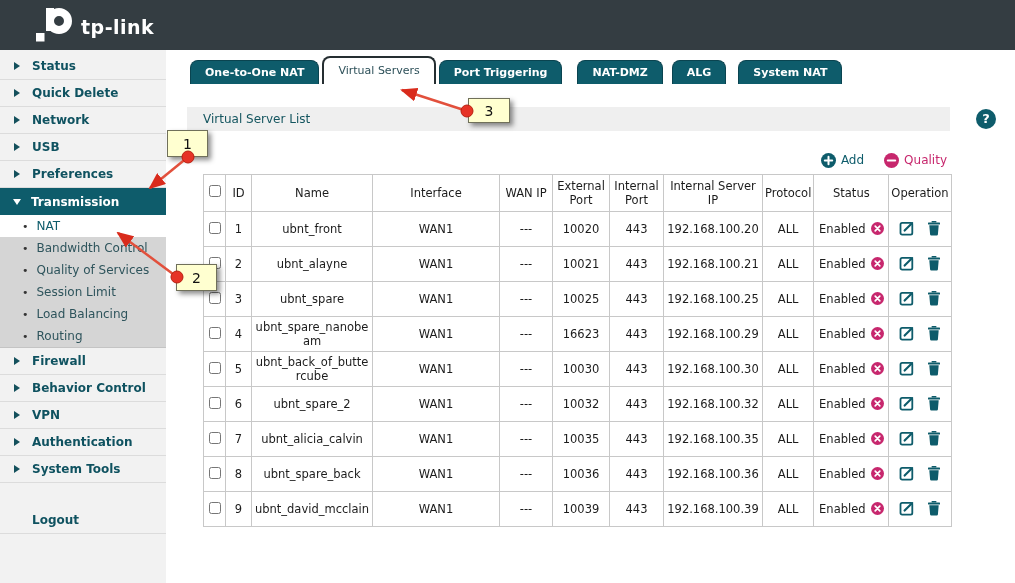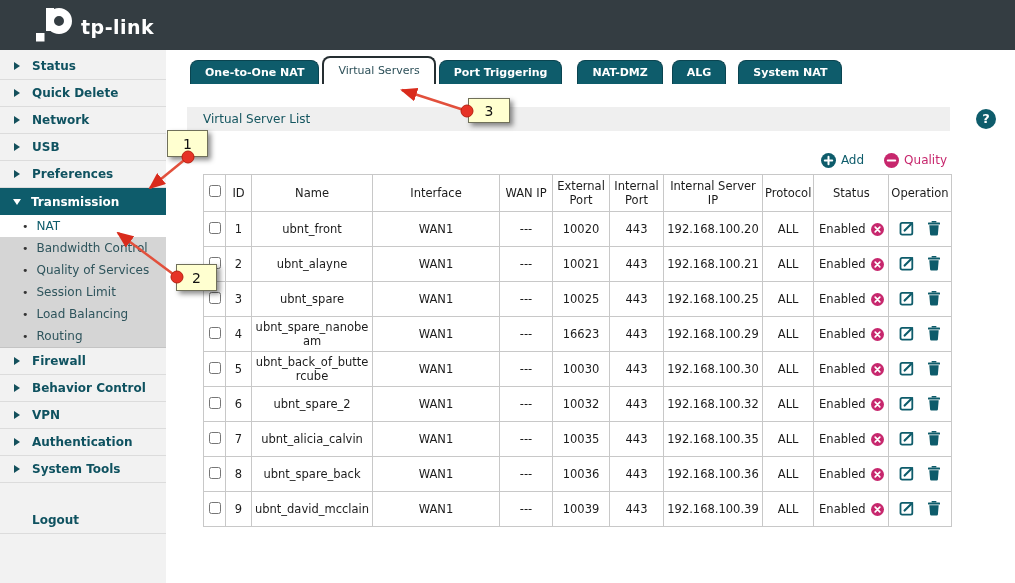--- a/index.html
+++ b/index.html
@@ -53,21 +53,21 @@
 
   
   .nat-table { position:absolute; left:203px; top:174px; border-collapse:collapse; table-layout:fixed;
                font-size:11.5px; color:#1c1c1c; background:#fff;border-radius:6px; }
   .nat-table th, .nat-table td { border:1px solid #c8c8c8; text-align:center; vertical-align:middle;
                padding:1px 2px; font-weight:normal; }
   .nat-table th { height:37px; line-height:1.25; }
   .nat-table td { height:35px; }
   .nat-table td.name-cell { word-break:break-all; line-height:1.25; }
   .nat-table input[type=checkbox] { width:12px; height:12px; cursor:pointer; }
-  .status-wrap { display:inline-flex; align-items:center; gap:5px; }
+  .status-wrap { display:inline-flex; align-items:flex-start; gap:5px; }
   .op-wrap { display:inline-flex; align-items:center; gap:12px; }
   .op-wrap svg { cursor:pointer; }
 
   
   .ann-overlay { position:absolute; top:0; left:0; width:1015px; height:583px; pointer-events:none; z-index:50; }
   .ann-box { position:absolute; background:#ffffd0; border:1px solid #70705a; box-shadow:3px 3px 5px rgba(0,0,0,.45);
              display:flex; align-items:center; justify-content:center; font-size:14px; color:#111; z-index:49; }
   .ann-box.ann-0 { left:167px; top:130px; width:41px; height:27px; }
   .ann-box.ann-1 { left:176px; top:264px; width:41px; height:27px; }
   .ann-box.ann-2 { left:468px; top:98px;  width:42px; height:25px; }

